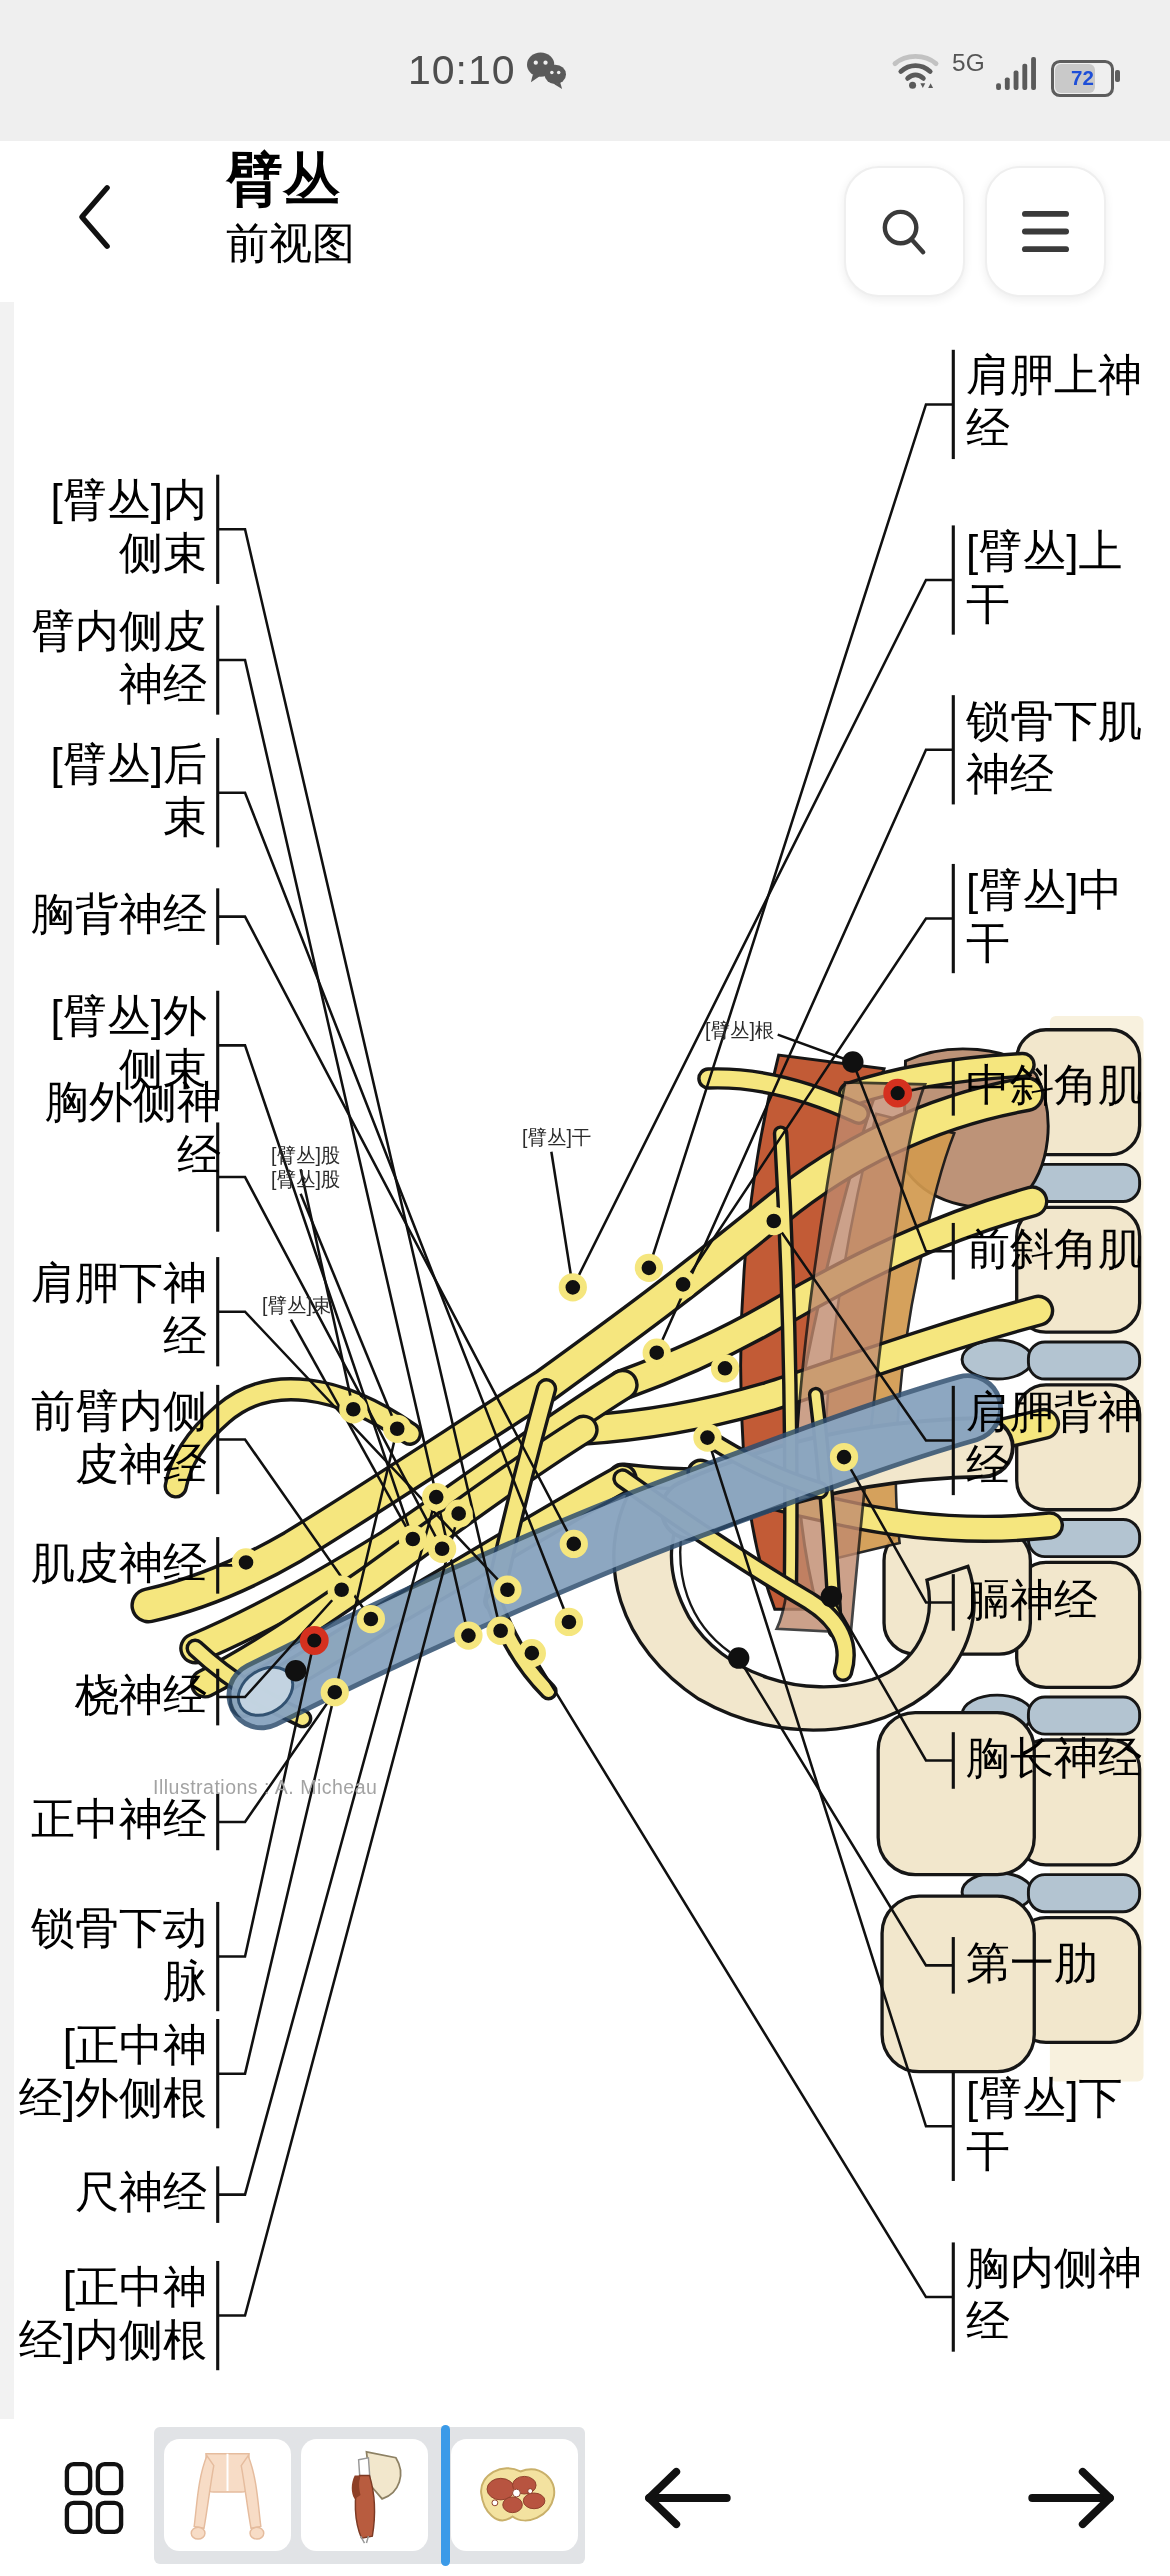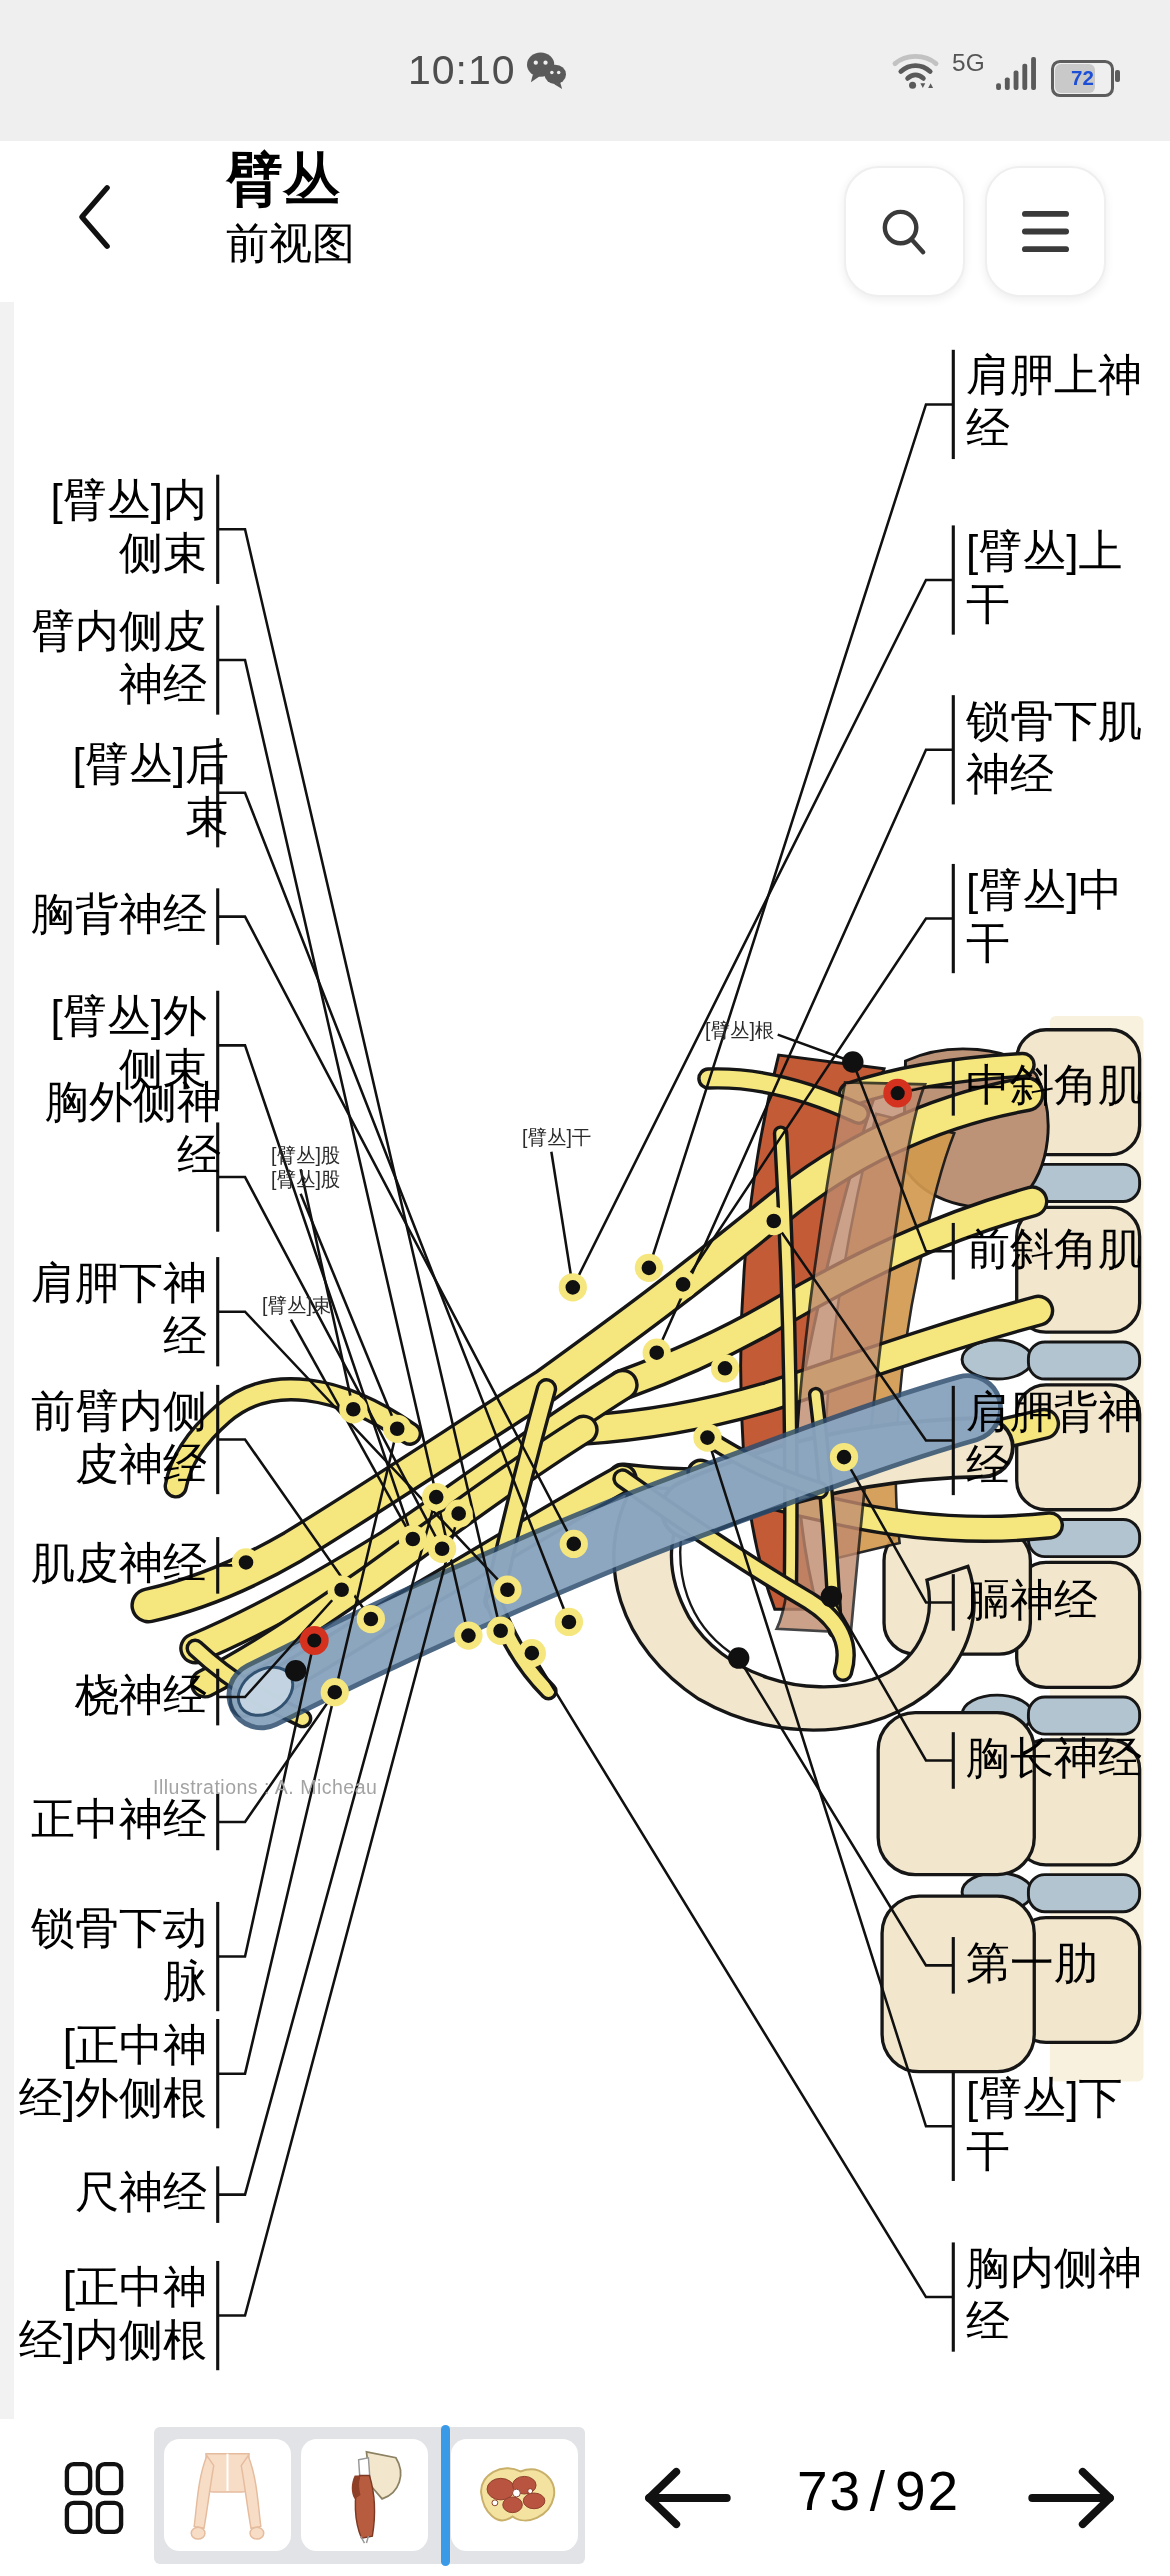--- a/index.html
+++ b/index.html
@@ -305,21 +305,21 @@
 
 <div id="label-layer">
     <div class="lab left" style="top: 473px;">
       <div>[臂丛]内</div>
       <div>侧束</div>
     </div>
     <div class="lab left" style="top: 604px;">
       <div>臂内侧皮</div>
       <div>神经</div>
     </div>
-    <div class="lab left" style="top: 737px; padding-left: 22px;">
+    <div class="lab left" style="top: 737px;">
       <div>[臂丛]后</div>
       <div>束</div>
     </div>
     <div class="lab left" style="top: 887px;">
       <div>胸背神经</div>
     </div>
     <div class="lab left" style="top: 989px;">
       <div>[臂丛]外</div>
       <div>侧束</div>
     </div>
@@ -452,25 +452,20 @@
       </svg>
     </div>
     <div id="scrub-indicator"></div>
   </div>
   <div id="prev-button">
     <svg width="94" height="68" viewBox="0 0 96 70">
       <line x1="10" y1="35" x2="90" y2="35" stroke="#111" stroke-width="8" stroke-linecap="round"></line>
       <polyline points="38,8 10,35 38,62" fill="none" stroke="#111" stroke-width="8" stroke-linecap="round" stroke-linejoin="round"></polyline>
     </svg>
   </div>
-  <div id="page-indicator">
-    <span>73</span>
-      <span>/</span>
-      <span>92</span>
-  </div>
   <div id="next-button">
     <svg width="94" height="68" viewBox="0 0 96 70">
       <line x1="6" y1="35" x2="86" y2="35" stroke="#111" stroke-width="8" stroke-linecap="round"></line>
       <polyline points="58,8 86,35 58,62" fill="none" stroke="#111" stroke-width="8" stroke-linecap="round" stroke-linejoin="round"></polyline>
     </svg>
   </div>
 </div>
 
 
 </body></html>

